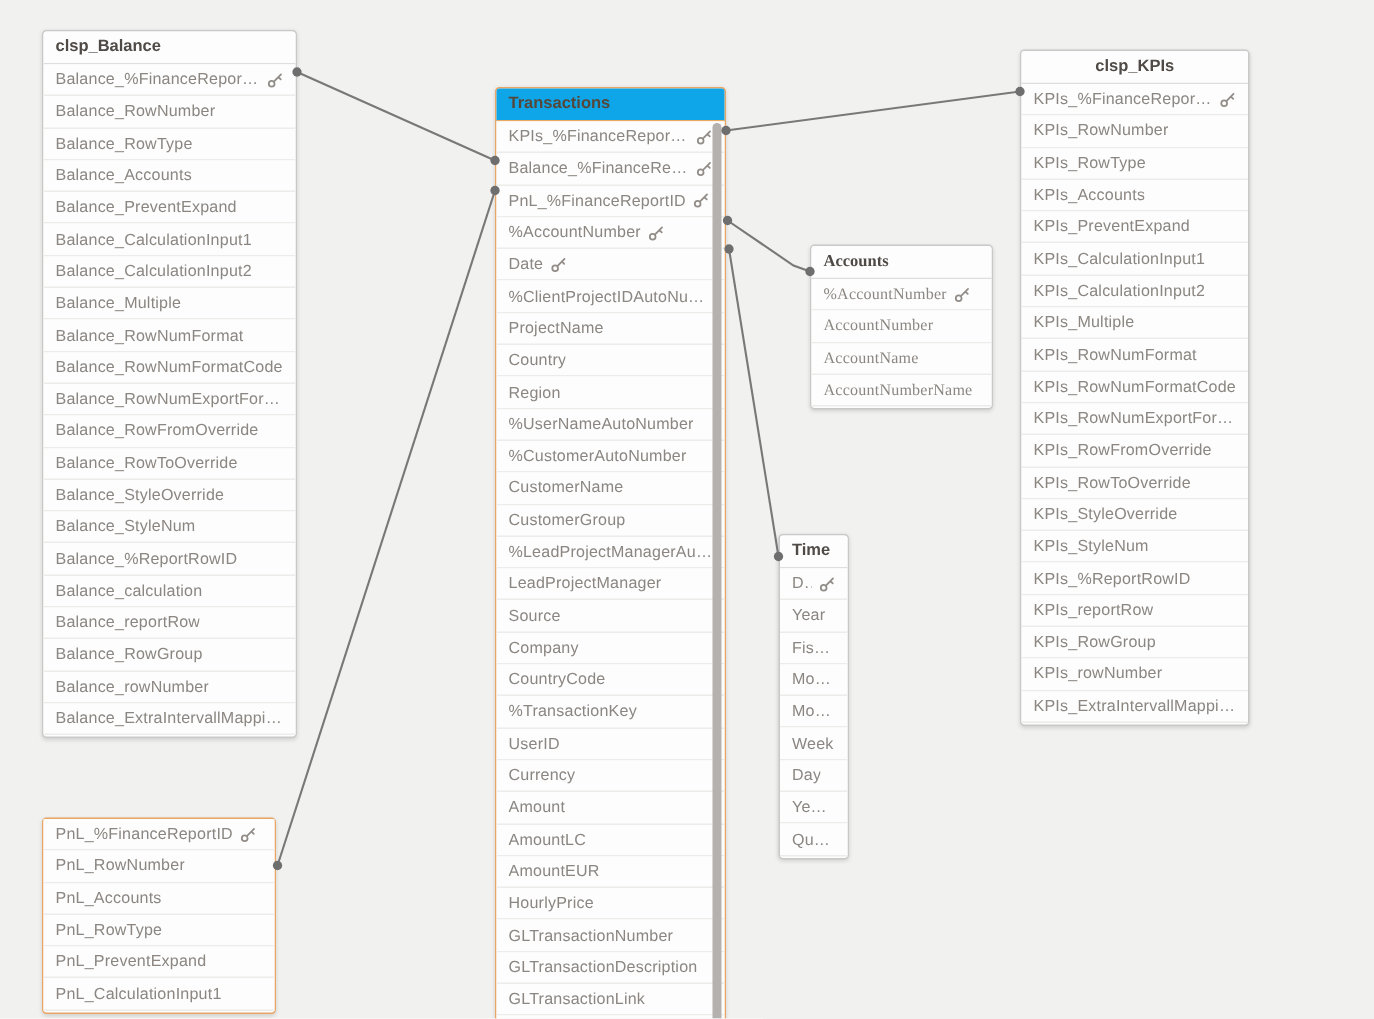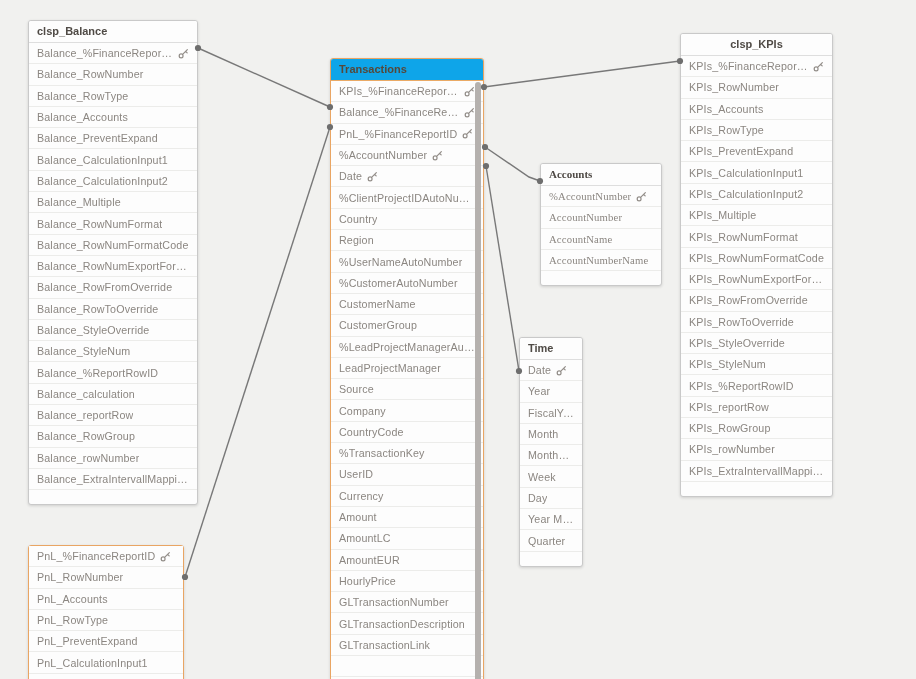--- a/index.html
+++ b/index.html
@@ -3,21 +3,21 @@
 <meta charset="utf-8">
 <style>
   html,body{margin:0;padding:0;}
   #canvas{
     position:relative;width:916px;height:679px;overflow:hidden;
     background:#f1f1ef;
     font-family:"Liberation Sans", sans-serif;
   }
   .dm-table{
     position:absolute;background:#fdfdfd;border:1px solid #c9c9c9;border-radius:3px;
-    box-shadow:0 1px 3px rgba(0,0,0,.14);padding-bottom:14px;box-sizing:border-box;
+    box-shadow:0 1px 3px rgba(0,0,0,.14);padding-bottom:1px;box-sizing:border-box;
   }
   .dm-table.selected{border-color:#e9a563;}
   .thead{
     height:21px;line-height:21px;padding:0 8px;font-size:11px;font-weight:bold;
     color:#4f4a45;background:#fdfdfd;border-bottom:1px solid #dedede;
     border-radius:2px 2px 0 0;white-space:nowrap;overflow:hidden;
   }
   .thead.orange{background:#0ea5e9;border-bottom-color:#eaaa66;color:#55483a;}
   .frow{
     height:20.3px;padding:0 8px;font-size:10.7px;color:#8b8681;
@@ -140,20 +140,23 @@
         <span class="fname">Date</span>
         <svg width="11" height="11" viewBox="0 0 12 12">
           <circle cx="3.4" cy="8.6" r="2.1" fill="none" stroke="#928d88" stroke-width="1.3"></circle>
           <path d="M5 7 L10.2 1.8 M8.3 3.7 L10 5.4" fill="none" stroke="#928d88" stroke-width="1.3" stroke-linecap="round"></path>
         </svg>
       </div>
       <div class="frow">
         <span class="fname">%ClientProjectIDAutoNumber</span>
       </div>
       <div class="frow">
+        <span class="fname">ProjectName</span>
+      </div>
+      <div class="frow">
         <span class="fname">Country</span>
       </div>
       <div class="frow">
         <span class="fname">Region</span>
       </div>
       <div class="frow">
         <span class="fname">%UserNameAutoNumber</span>
       </div>
       <div class="frow">
         <span class="fname">%CustomerAutoNumber</span>
@@ -224,21 +227,21 @@
       <div class="frow">
         <span class="fname">AccountNumber</span>
       </div>
       <div class="frow">
         <span class="fname">AccountName</span>
       </div>
       <div class="frow">
         <span class="fname">AccountNumberName</span>
       </div>
     </div>
-    <div class="dm-table" style="left: 519px; top: 337px; width: 64px;">
+    <div class="dm-table" style="left: 519px; top: 356px; width: 47px;">
       <div class="thead">Time</div>
       <div class="frow">
         <span class="fname">Date</span>
         <svg width="11" height="11" viewBox="0 0 12 12">
           <circle cx="3.4" cy="8.6" r="2.1" fill="none" stroke="#928d88" stroke-width="1.3"></circle>
           <path d="M5 7 L10.2 1.8 M8.3 3.7 L10 5.4" fill="none" stroke="#928d88" stroke-width="1.3" stroke-linecap="round"></path>
         </svg>
       </div>
       <div class="frow">
         <span class="fname">Year</span>
@@ -271,24 +274,24 @@
         <span class="fname">KPIs_%FinanceReportID</span>
         <svg width="11" height="11" viewBox="0 0 12 12">
           <circle cx="3.4" cy="8.6" r="2.1" fill="none" stroke="#928d88" stroke-width="1.3"></circle>
           <path d="M5 7 L10.2 1.8 M8.3 3.7 L10 5.4" fill="none" stroke="#928d88" stroke-width="1.3" stroke-linecap="round"></path>
         </svg>
       </div>
       <div class="frow">
         <span class="fname">KPIs_RowNumber</span>
       </div>
       <div class="frow">
+        <span class="fname">KPIs_RowType</span>
+      </div>
+      <div class="frow">
         <span class="fname">KPIs_Accounts</span>
-      </div>
-      <div class="frow">
-        <span class="fname">KPIs_RowType</span>
       </div>
       <div class="frow">
         <span class="fname">KPIs_PreventExpand</span>
       </div>
       <div class="frow">
         <span class="fname">KPIs_CalculationInput1</span>
       </div>
       <div class="frow">
         <span class="fname">KPIs_CalculationInput2</span>
       </div>

